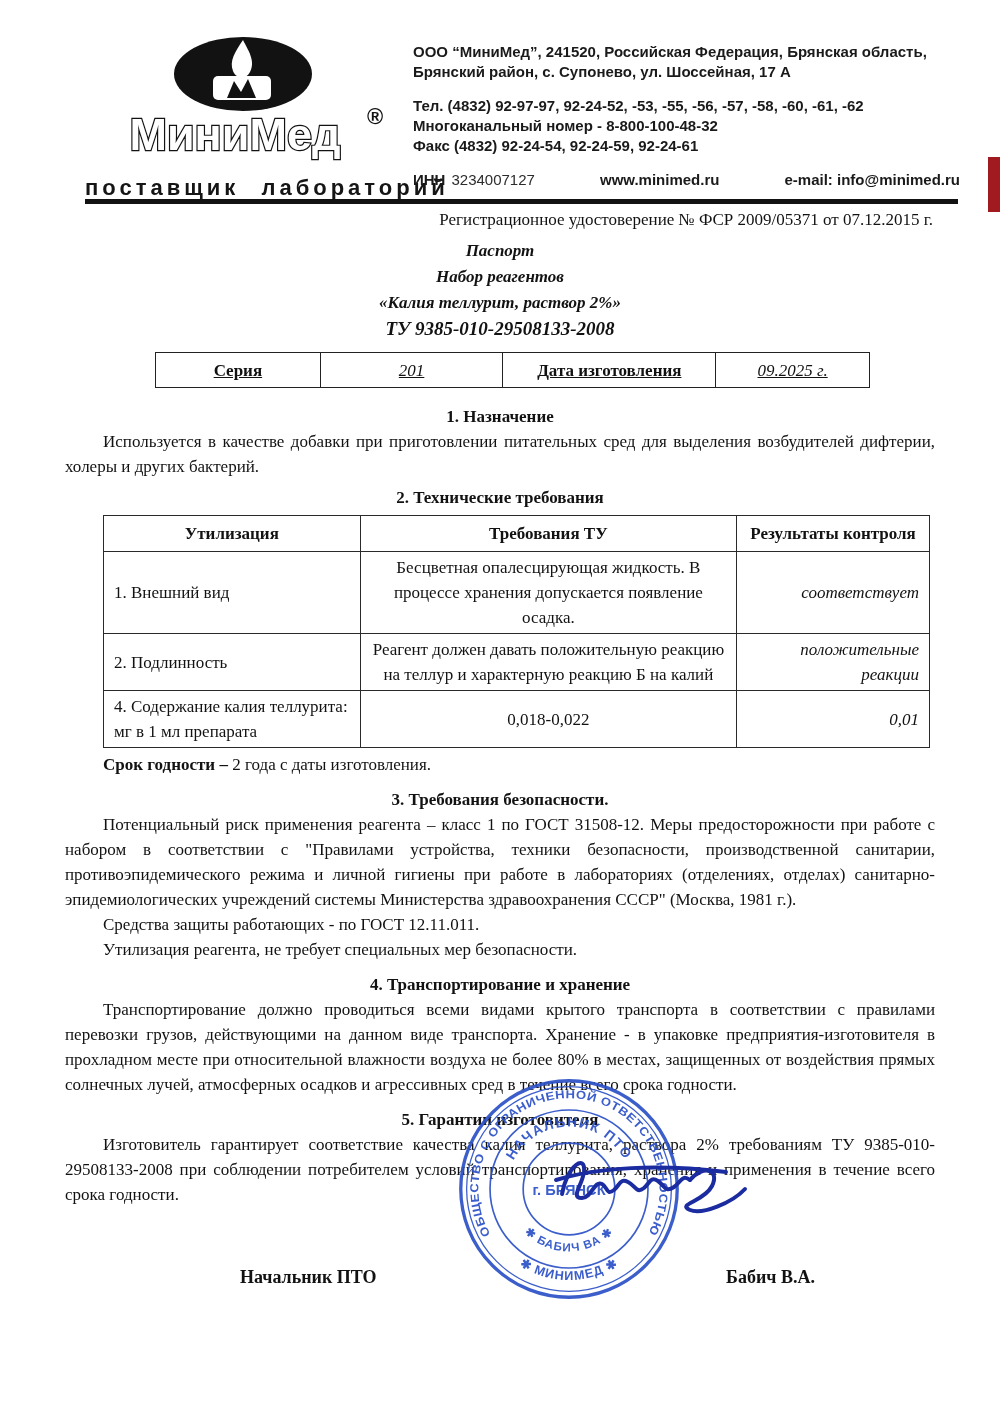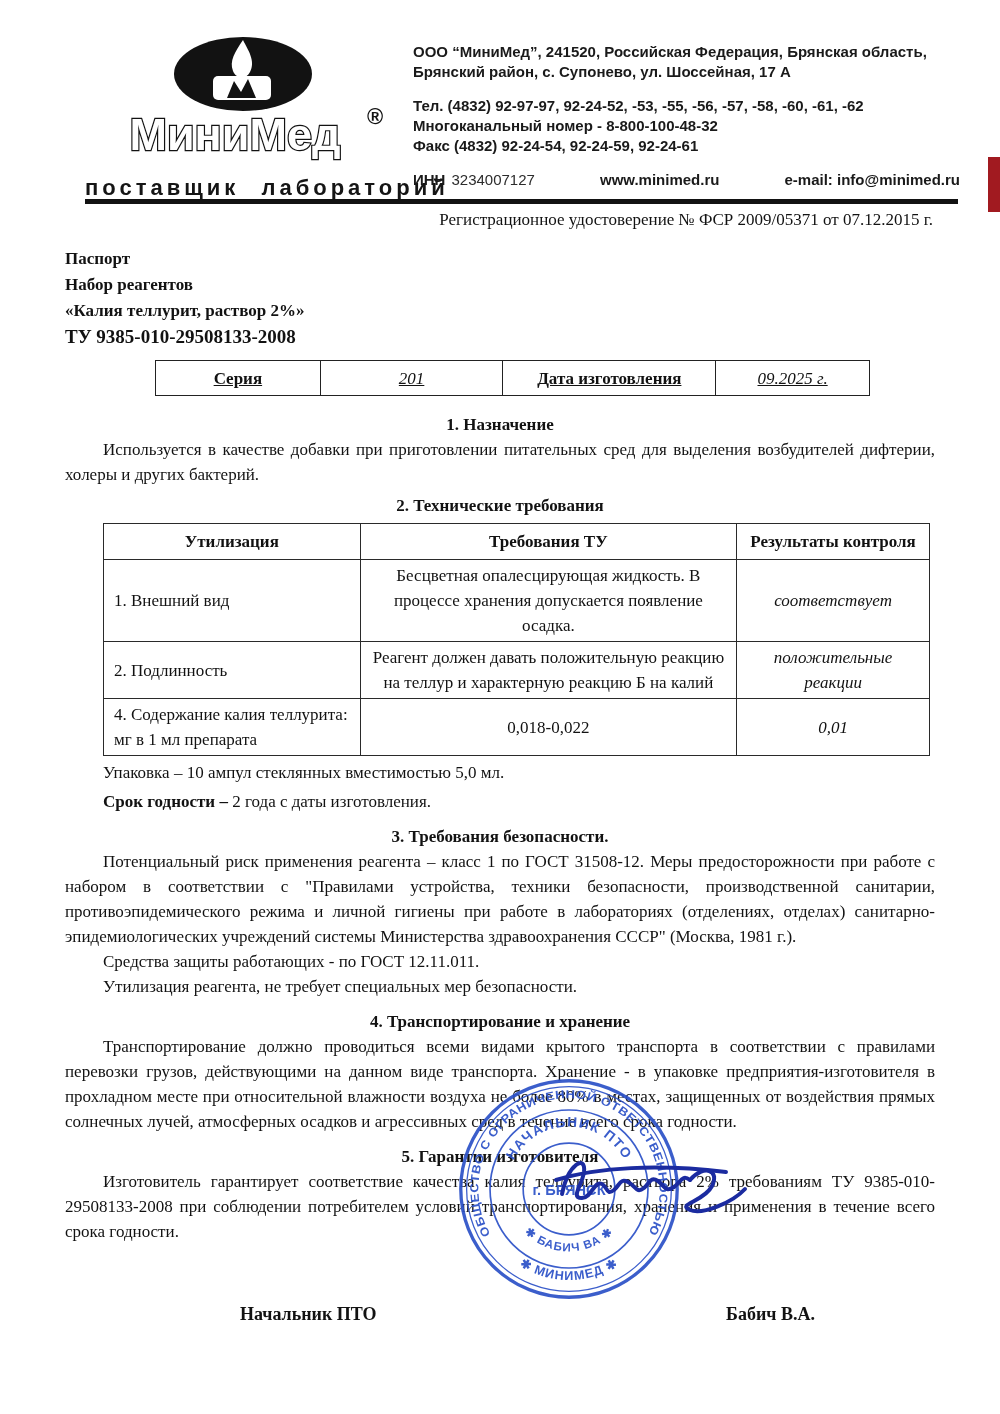--- a/index.html
+++ b/index.html
@@ -21,37 +21,37 @@
     line-height:20px; color:#1a1a1a;
   }
   .contact .grp { margin-bottom:14px; }
   .inn-row { display:flex; justify-content:space-between; align-items:baseline; margin-top:2px; }
   .inn-num { font-weight:normal; color:#2c2c2c; margin-left:6px; }
   .head-rule { position:absolute; top:199px; left:85px; width:873px; height:5px; background:#121212; }
   .red-bar { position:absolute; top:157px; right:0; width:12px; height:55px; }
   
   .content { position:absolute; top:207px; left:65px; width:870px; font-size:17px; line-height:25px; }
   .reg-line { text-align:right; padding-right:2px; }
-  .title-block { font-weight:bold; margin-top:14px; }
+  .title-block { text-align:center; font-weight:bold; margin-top:6px;font-style:italic; }
   .title-block div { line-height:26px; }
   .title-tu { font-size:19px; }
   table { border-collapse:collapse; }
   .series-table { margin:10px 8px 0 90px; width:715px; text-align:center;text-decoration:underline; }
   .series-table td { border:1.4px solid #222; height:35px; padding:2px 6px; }
   .lbl { font-weight:bold; }
   .ital { font-style:italic; }
   .sec-head { text-align:center; font-weight:bold; }
   .h1g { margin-top:16px; }
   .para { text-align:justify; text-indent:38px; }
   .spec-table { margin:5px 0 0 38px; width:827px; }
   .spec-table td, .spec-table th { border:1.4px solid #2a2a2a; padding:3px 10px; font-size:17px; font-weight:normal; }
   .spec-table th { font-weight:bold; text-align:center; padding:5px 6px; }
   .col-ind { width:257px; text-align:left; }
   .col-req { width:377px; text-align:center; }
-  .col-res { width:193px; text-align:center; font-style:italic; }
+  .col-res { width:193px; text-align:right; font-style:italic; }
   .pack { text-indent:38px; margin-top:4px; }
   .sec-gap { margin-top:10px; }
   .sign-row { display:flex; justify-content:space-between; font-weight:bold; font-size:18px; margin-top:58px; padding:0 120px 0 175px; }
   
   .stamp { position:absolute; top:1072px; left:452px; width:234px; height:234px; opacity:.93; }
   .signature { position:absolute; top:1146px; left:548px; width:205px; height:80px; }
 </style>
 </head>
 <body>
 
@@ -136,21 +136,20 @@
         <td class="col-res">положительные реакции</td>
       </tr>
       <tr>
         <td class="col-ind">4. Содержание калия теллурита: мг в 1 мл препарата</td>
         <td class="col-req">0,018-0,022</td>
         <td class="col-res">0,01</td>
       </tr>
     </tbody>
       </table>
 
-    <div class="pack">Упаковка – 10 ампул стеклянных вместимостью 5,0 мл.</div>
     <div class="pack"><span class="lbl">Срок годности –</span><span> 2 года с даты изготовления.</span></div>
 
     <div class="sec-head sec-gap">3. Требования безопасности.</div>
     <div class="para">Потенциальный риск применения реагента – класс 1 по ГОСТ 31508-12. Меры предосторожности при работе с набором в соответствии с "Правилами устройства, техники безопасности, производственной санитарии, противоэпидемического режима и личной гигиены при работе в лабораториях (отделениях, отделах) санитарно-эпидемиологических учреждений системы Министерства здравоохранения СССР" (Москва, 1981 г.).</div>
     <div class="para">Средства защиты работающих - по ГОСТ 12.11.011.</div>
     <div class="para">Утилизация реагента, не требует специальных мер безопасности.</div>
 
     <div class="sec-head sec-gap">4. Транспортирование и хранение</div>
     <div class="para">Транспортирование должно проводиться всеми видами крытого транспорта в соответствии с правилами перевозки грузов, действующими на данном виде транспорта. Хранение - в упаковке предприятия-изготовителя в прохладном месте при относительной влажности воздуха не более 80% в местах, защищенных от воздействия прямых солнечных лучей, атмосферных осадков и агрессивных сред в течение всего срока годности.</div>
 

